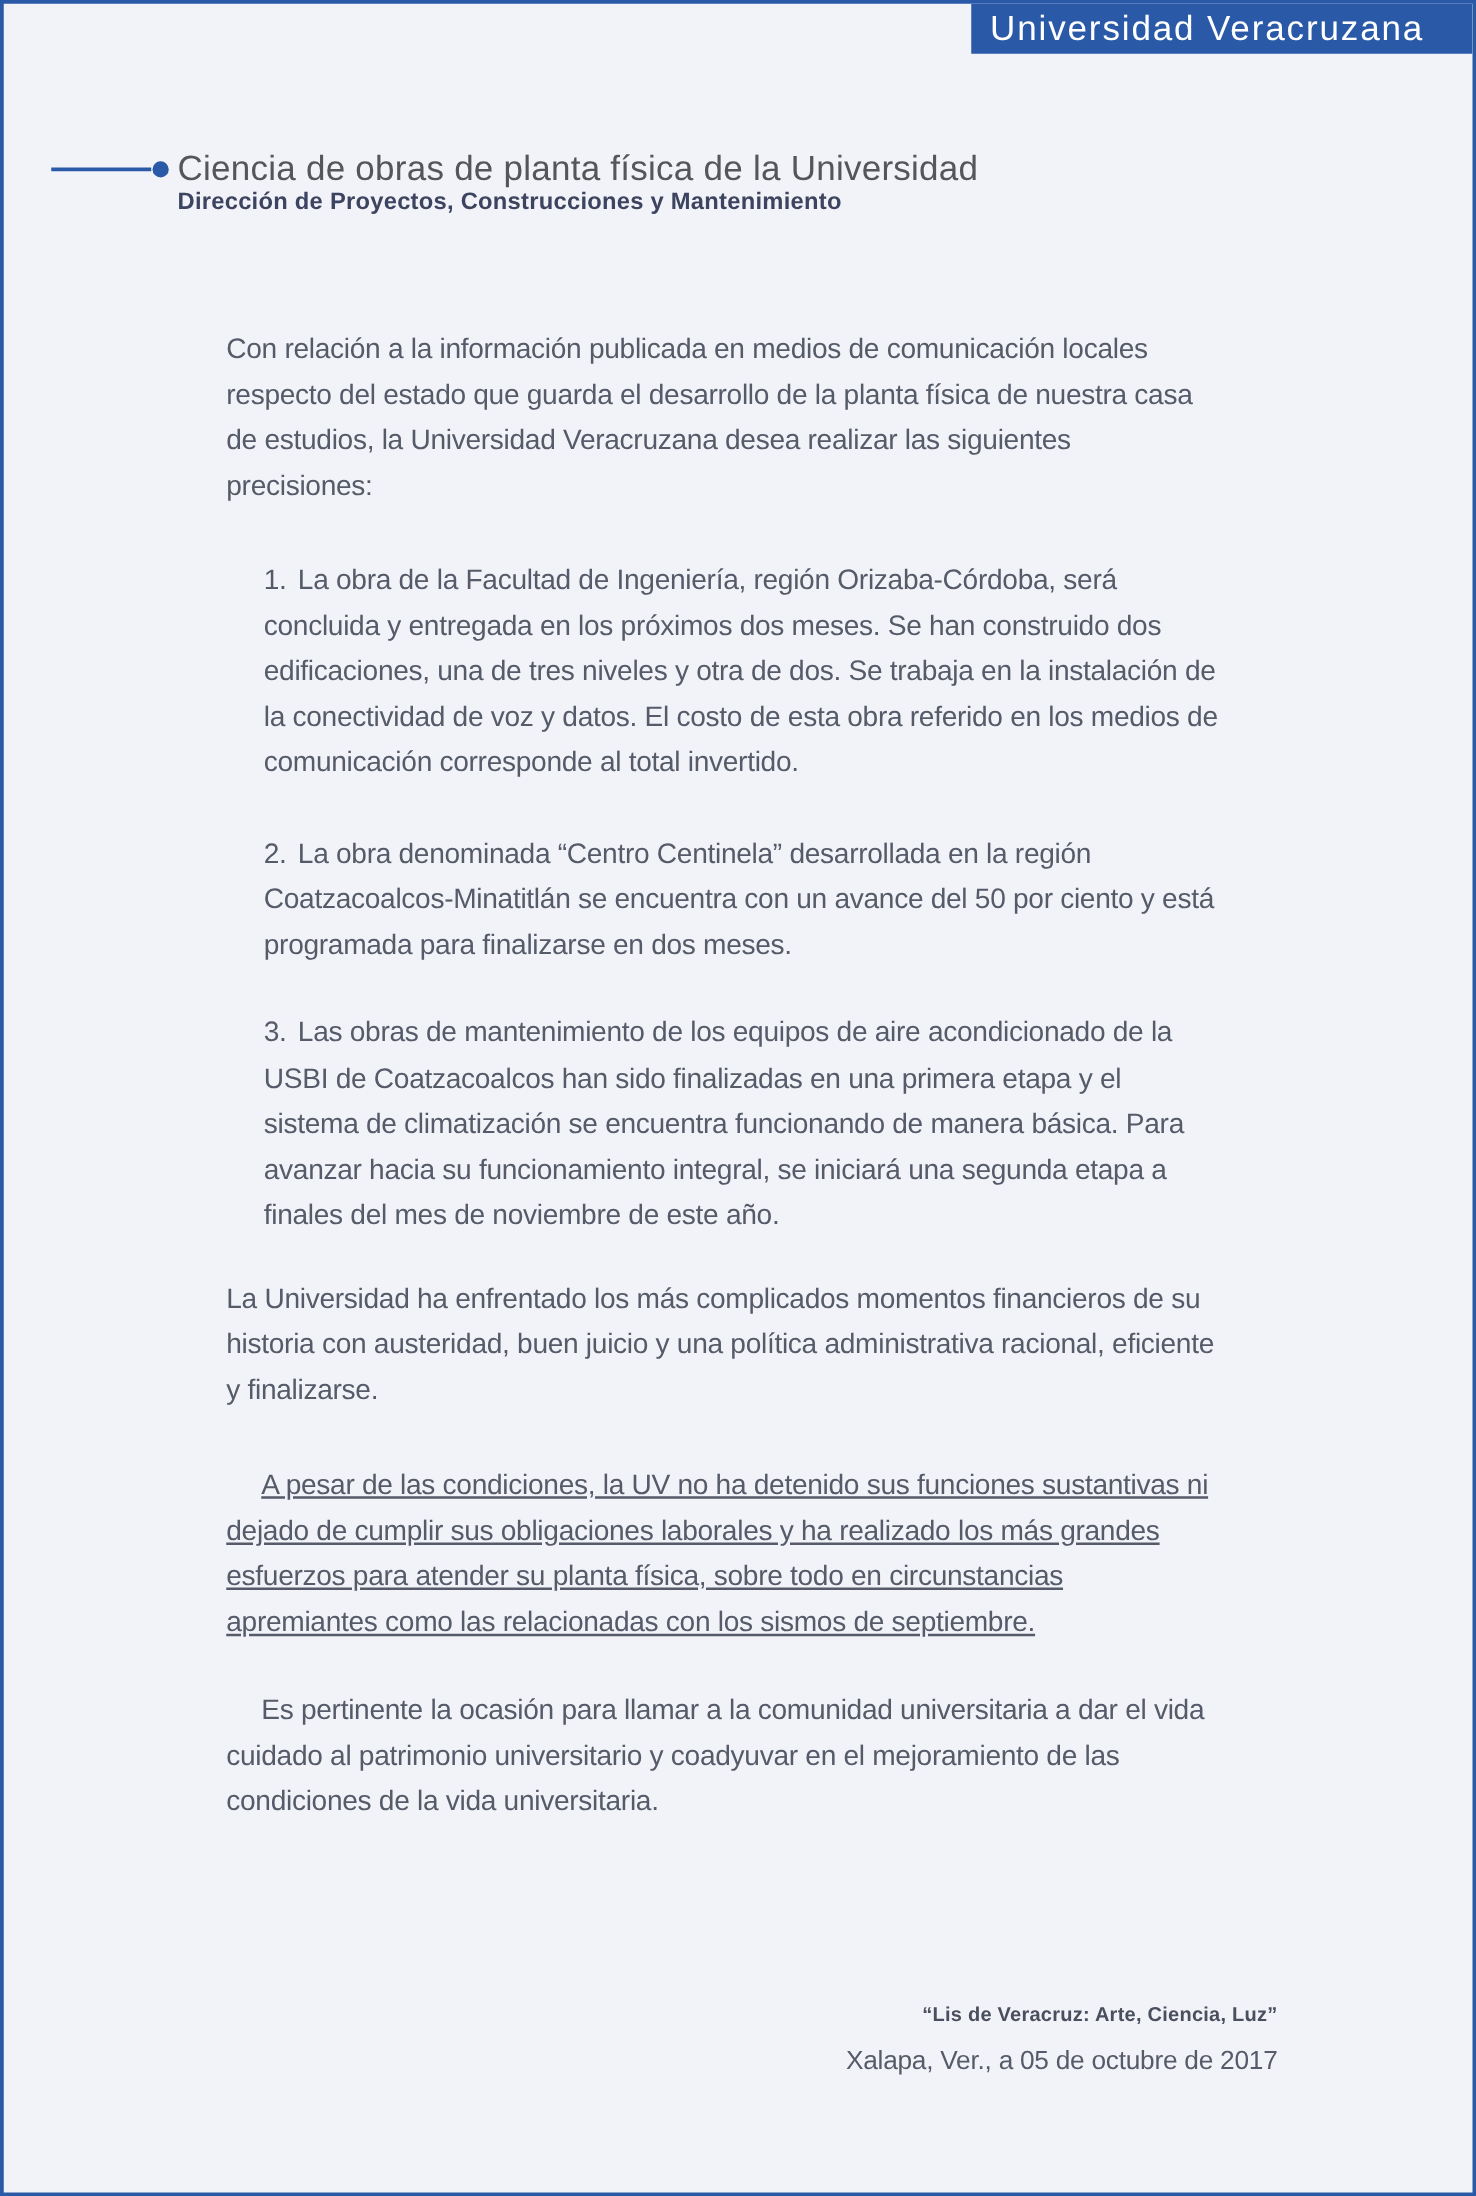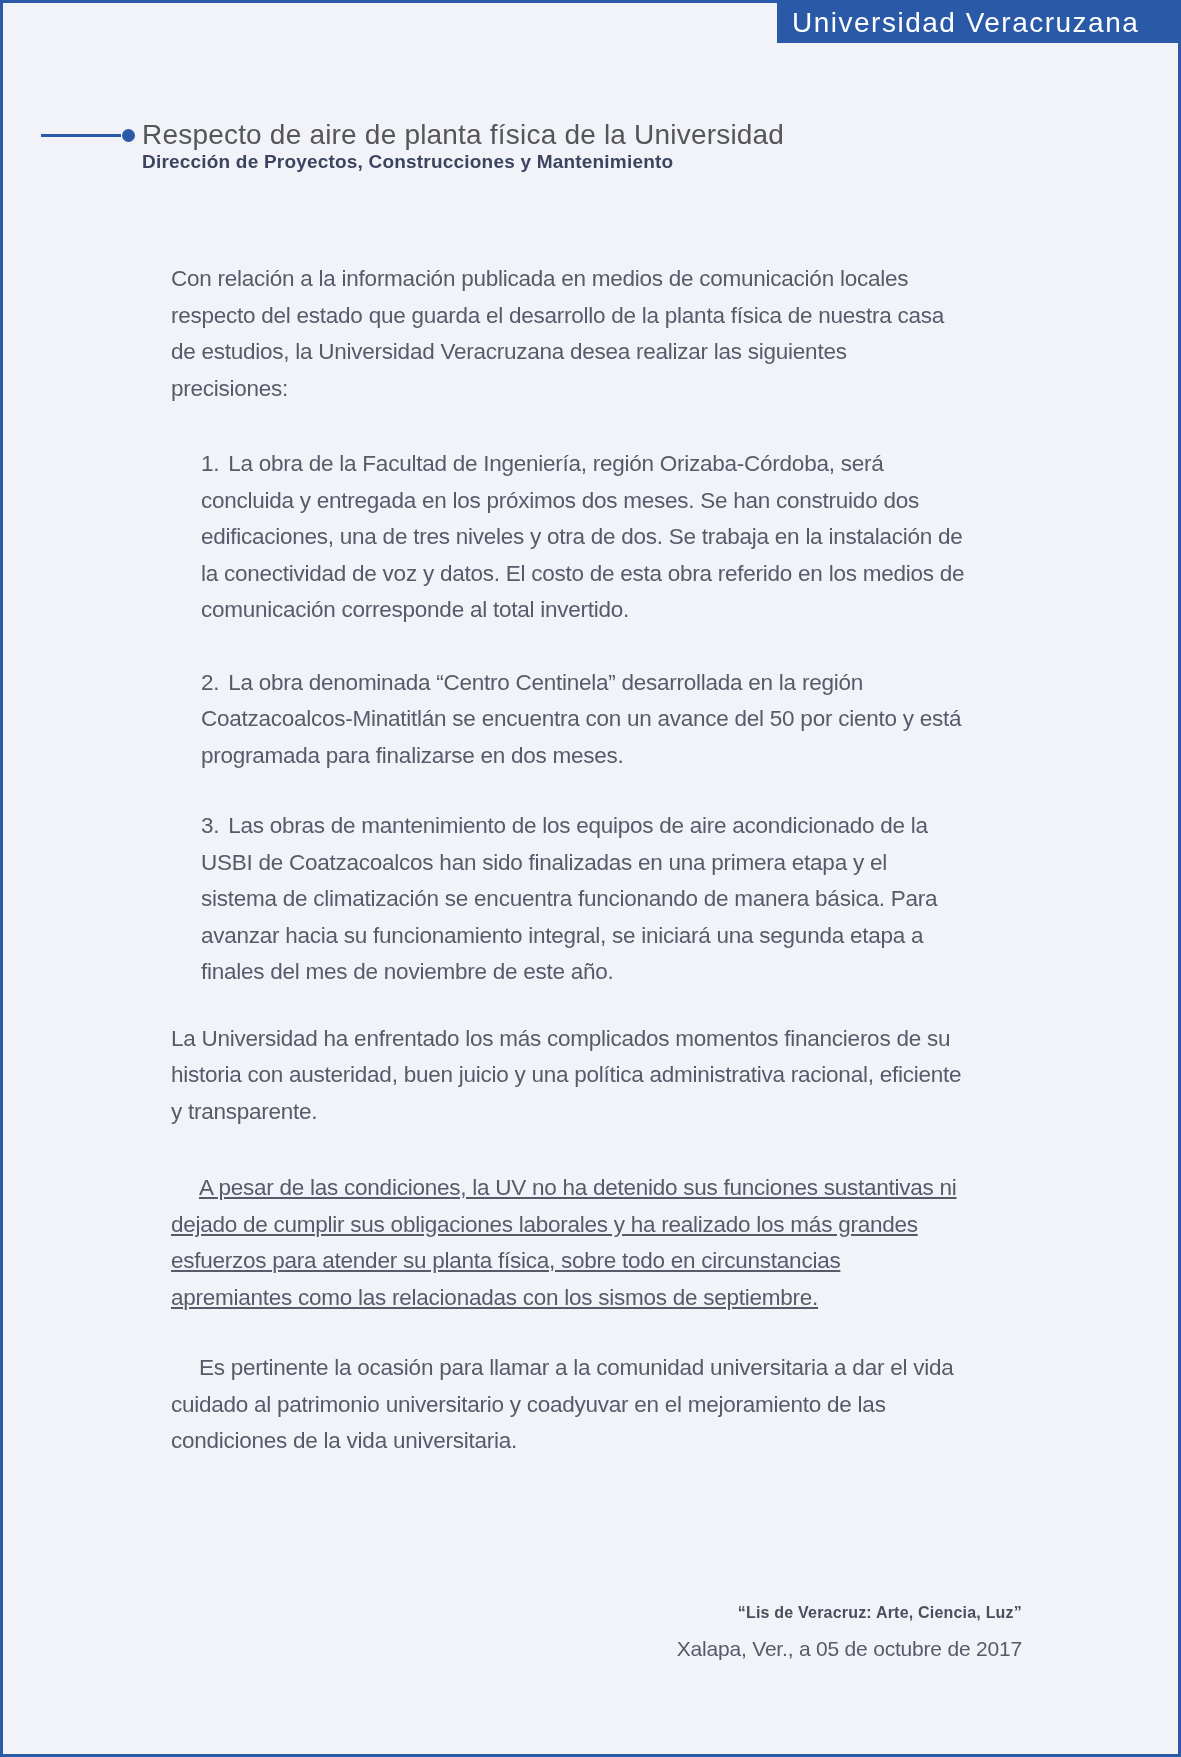--- a/index.html
+++ b/index.html
@@ -62,21 +62,21 @@
     font-size: 19px;
     font-weight: 700;
     color: var(--subtitle-navy, #3d4460);
     letter-spacing: 0.2px;
     white-space: nowrap;
   }
 
   
   .content {
     position: absolute;
-    left: 168px;
+    left: 178px;
     top: 258px;
     width: 795px;
     color: var(--body-text, #565b69);
     font-size: 22.5px;
     letter-spacing: -0.25px;
     line-height: 36.5px;
   }
   .content p { margin: 0; }
   .intro { margin-bottom: 39px !important; }
   .list { padding-left: 30px; }
@@ -116,36 +116,36 @@
 
 <div class="page">
 
   <div class="banner">
     <span>Universidad Veracruzana</span>
   </div>
 
   <div class="header">
     <div class="title-row">
       <span class="rule"></span>
-      <h1>Respecto de aire de planta física de la Universidad</h1>
+      <h1>Ciencia de obras de planta física de la Universidad</h1>
     </div>
     <h2>Dirección de Proyectos, Construcciones y Mantenimiento</h2>
   </div>
 
   <div class="content">
 
     <p class="intro">Con relación a la información publicada en medios de comunicación locales respecto del estado que guarda el desarrollo de la planta física de nuestra casa de estudios, la Universidad Veracruzana desea realizar las siguientes precisiones:</p>
 
     <div class="list">
       <p class="item-1"><span class="num">1.</span><span>La obra de la Facultad de Ingeniería, región Orizaba-Córdoba, será concluida y entregada en los próximos dos meses. Se han construido dos edificaciones, una de tres niveles y otra de dos. Se trabaja en la instalación de la conectividad de voz y datos. El costo de esta obra referido en los medios de comunicación corresponde al total invertido.</span></p>
       <p class="item-2"><span class="num">2.</span><span>La obra denominada “Centro Centinela” desarrollada en la región Coatzacoalcos-Minatitlán se encuentra con un avance del 50 por ciento y está programada para finalizarse en dos meses.</span></p>
       <p class="item-3"><span class="num">3.</span><span>Las obras de mantenimiento de los equipos de aire acondicionado de la USBI de Coatzacoalcos han sido finalizadas en una primera etapa y el sistema de climatización se encuentra funcionando de manera básica. Para avanzar hacia su funcionamiento integral, se iniciará una segunda etapa a finales del mes de noviembre de este año.</span></p>
     </div>
 
-    <p class="para-1">La Universidad ha enfrentado los más complicados momentos financieros de su historia con austeridad, buen juicio y una política administrativa racional, eficiente y transparente.</p>
+    <p class="para-1">La Universidad ha enfrentado los más complicados momentos financieros de su historia con austeridad, buen juicio y una política administrativa racional, eficiente y finalizarse.</p>
     <p class="para-2 indent">A pesar de las condiciones, la UV no ha detenido sus funciones sustantivas ni dejado de cumplir sus obligaciones laborales y ha realizado los más grandes esfuerzos para atender su planta física, sobre todo en circunstancias apremiantes como las relacionadas con los sismos de septiembre.</p>
     <p class="para-3 indent">Es pertinente la ocasión para llamar a la comunidad universitaria a dar el vida cuidado al patrimonio universitario y coadyuvar en el mejoramiento de las condiciones de la vida universitaria.</p>
 
   </div>
 
   <div class="footer">
     <div class="motto">“Lis de Veracruz: Arte, Ciencia, Luz”</div>
     <div class="dateline">Xalapa, Ver., a 05 de octubre de 2017</div>
   </div>
 

